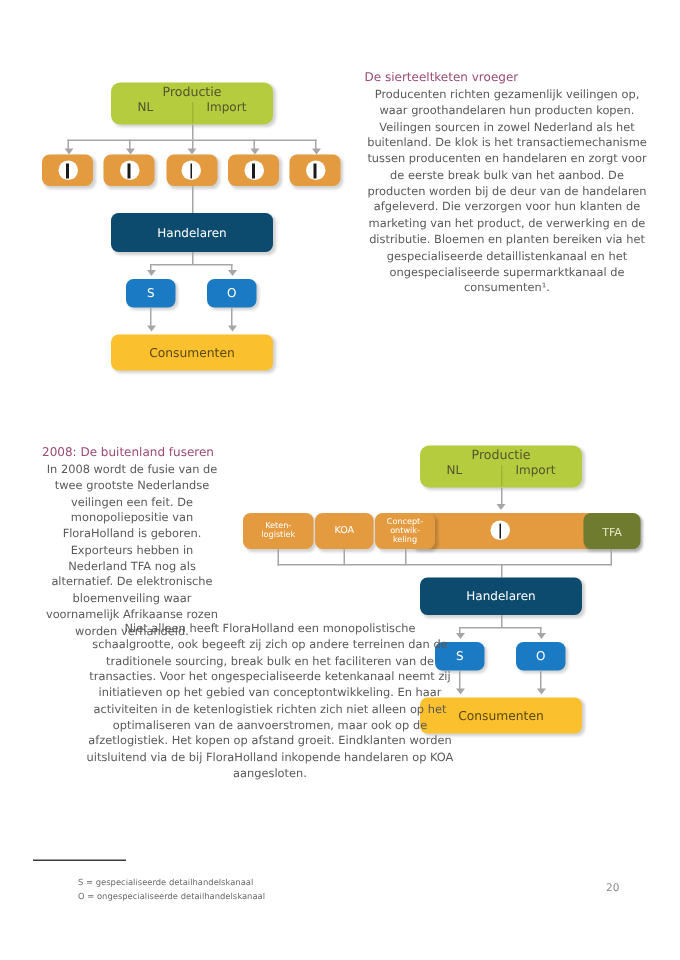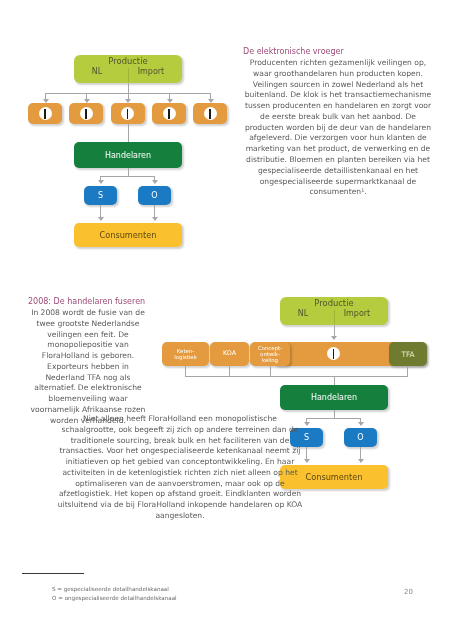--- a/index.html
+++ b/index.html
@@ -150,21 +150,21 @@
     content: "";
     position: absolute;
     left: 50%;
     top: 1.5px;
     width: 1.4px;
     height: 10px;
     margin-left: -0.7px;
     background: #1a1a1a;
   }
   .node-grey {
-    background: #15803d;
+    background: #0c4a6e;
     color: #ffffff;
     font-size: 8px;
   }
   .node-blue {
     background: #1b7ac4;
     color: #ffffff;
     font-size: 8px;
   }
   .node-yellow {
     background: #fbc02d;
@@ -268,26 +268,26 @@
 
     <div class="ln lnv" style="left:78px; top:155px; height:13px;"></div>
     <div class="ln lnv" style="left:132px; top:155px; height:13px;"></div>
     <div class="arrow-down" style="left:75.6px; top:167px;"></div>
     <div class="arrow-down" style="left:129.6px; top:167px;"></div>
 
     <div class="node node-yellow" style="left:52px; top:173px; width:108px; height:24px;">Consumenten</div>
   </div>
 
   <div class="col-right-top">
-    <div class="sub-heading">De elektronische vroeger</div>
+    <div class="sub-heading">De sierteeltketen vroeger</div>
     <div class="body-text">Producenten richten gezamenlijk veilingen op, waar groothandelaren hun producten kopen. Veilingen sourcen in zowel Nederland als het buitenland. De klok is het transactiemechanisme tussen producenten en handelaren en zorgt voor de eerste break bulk van het aanbod. De producten worden bij de deur van de handelaren afgeleverd. Die verzorgen voor hun klanten de marketing van het product, de verwerking en de distributie. Bloemen en planten bereiken via het gespecialiseerde detaillistenkanaal en het ongespecialiseerde supermarktkanaal de consumenten¹.</div>
   </div>
 
   <div class="col-left-mid">
-    <div class="sub-heading">2008: De handelaren fuseren</div>
+    <div class="sub-heading">2008: De buitenland fuseren</div>
     <div class="body-text">In 2008 wordt de fusie van de twee grootste Nederlandse veilingen een feit. De monopoliepositie van FloraHolland is geboren. Exporteurs hebben in Nederland TFA nog als alternatief. De elektronische bloemenveiling waar voornamelijk Afrikaanse rozen worden verhandeld.</div>
   </div>
 
   <div class="diagram" style="left:162px; top:294px; width:282px; height:185px;">
 
     <div class="node node-productie" style="left:118px; top:3px; width:108px; height:28px;">
       <div class="prod-divider"></div>
       <div class="prod-title">Productie</div>
       <div class="prod-row">
         <span>NL</span>

